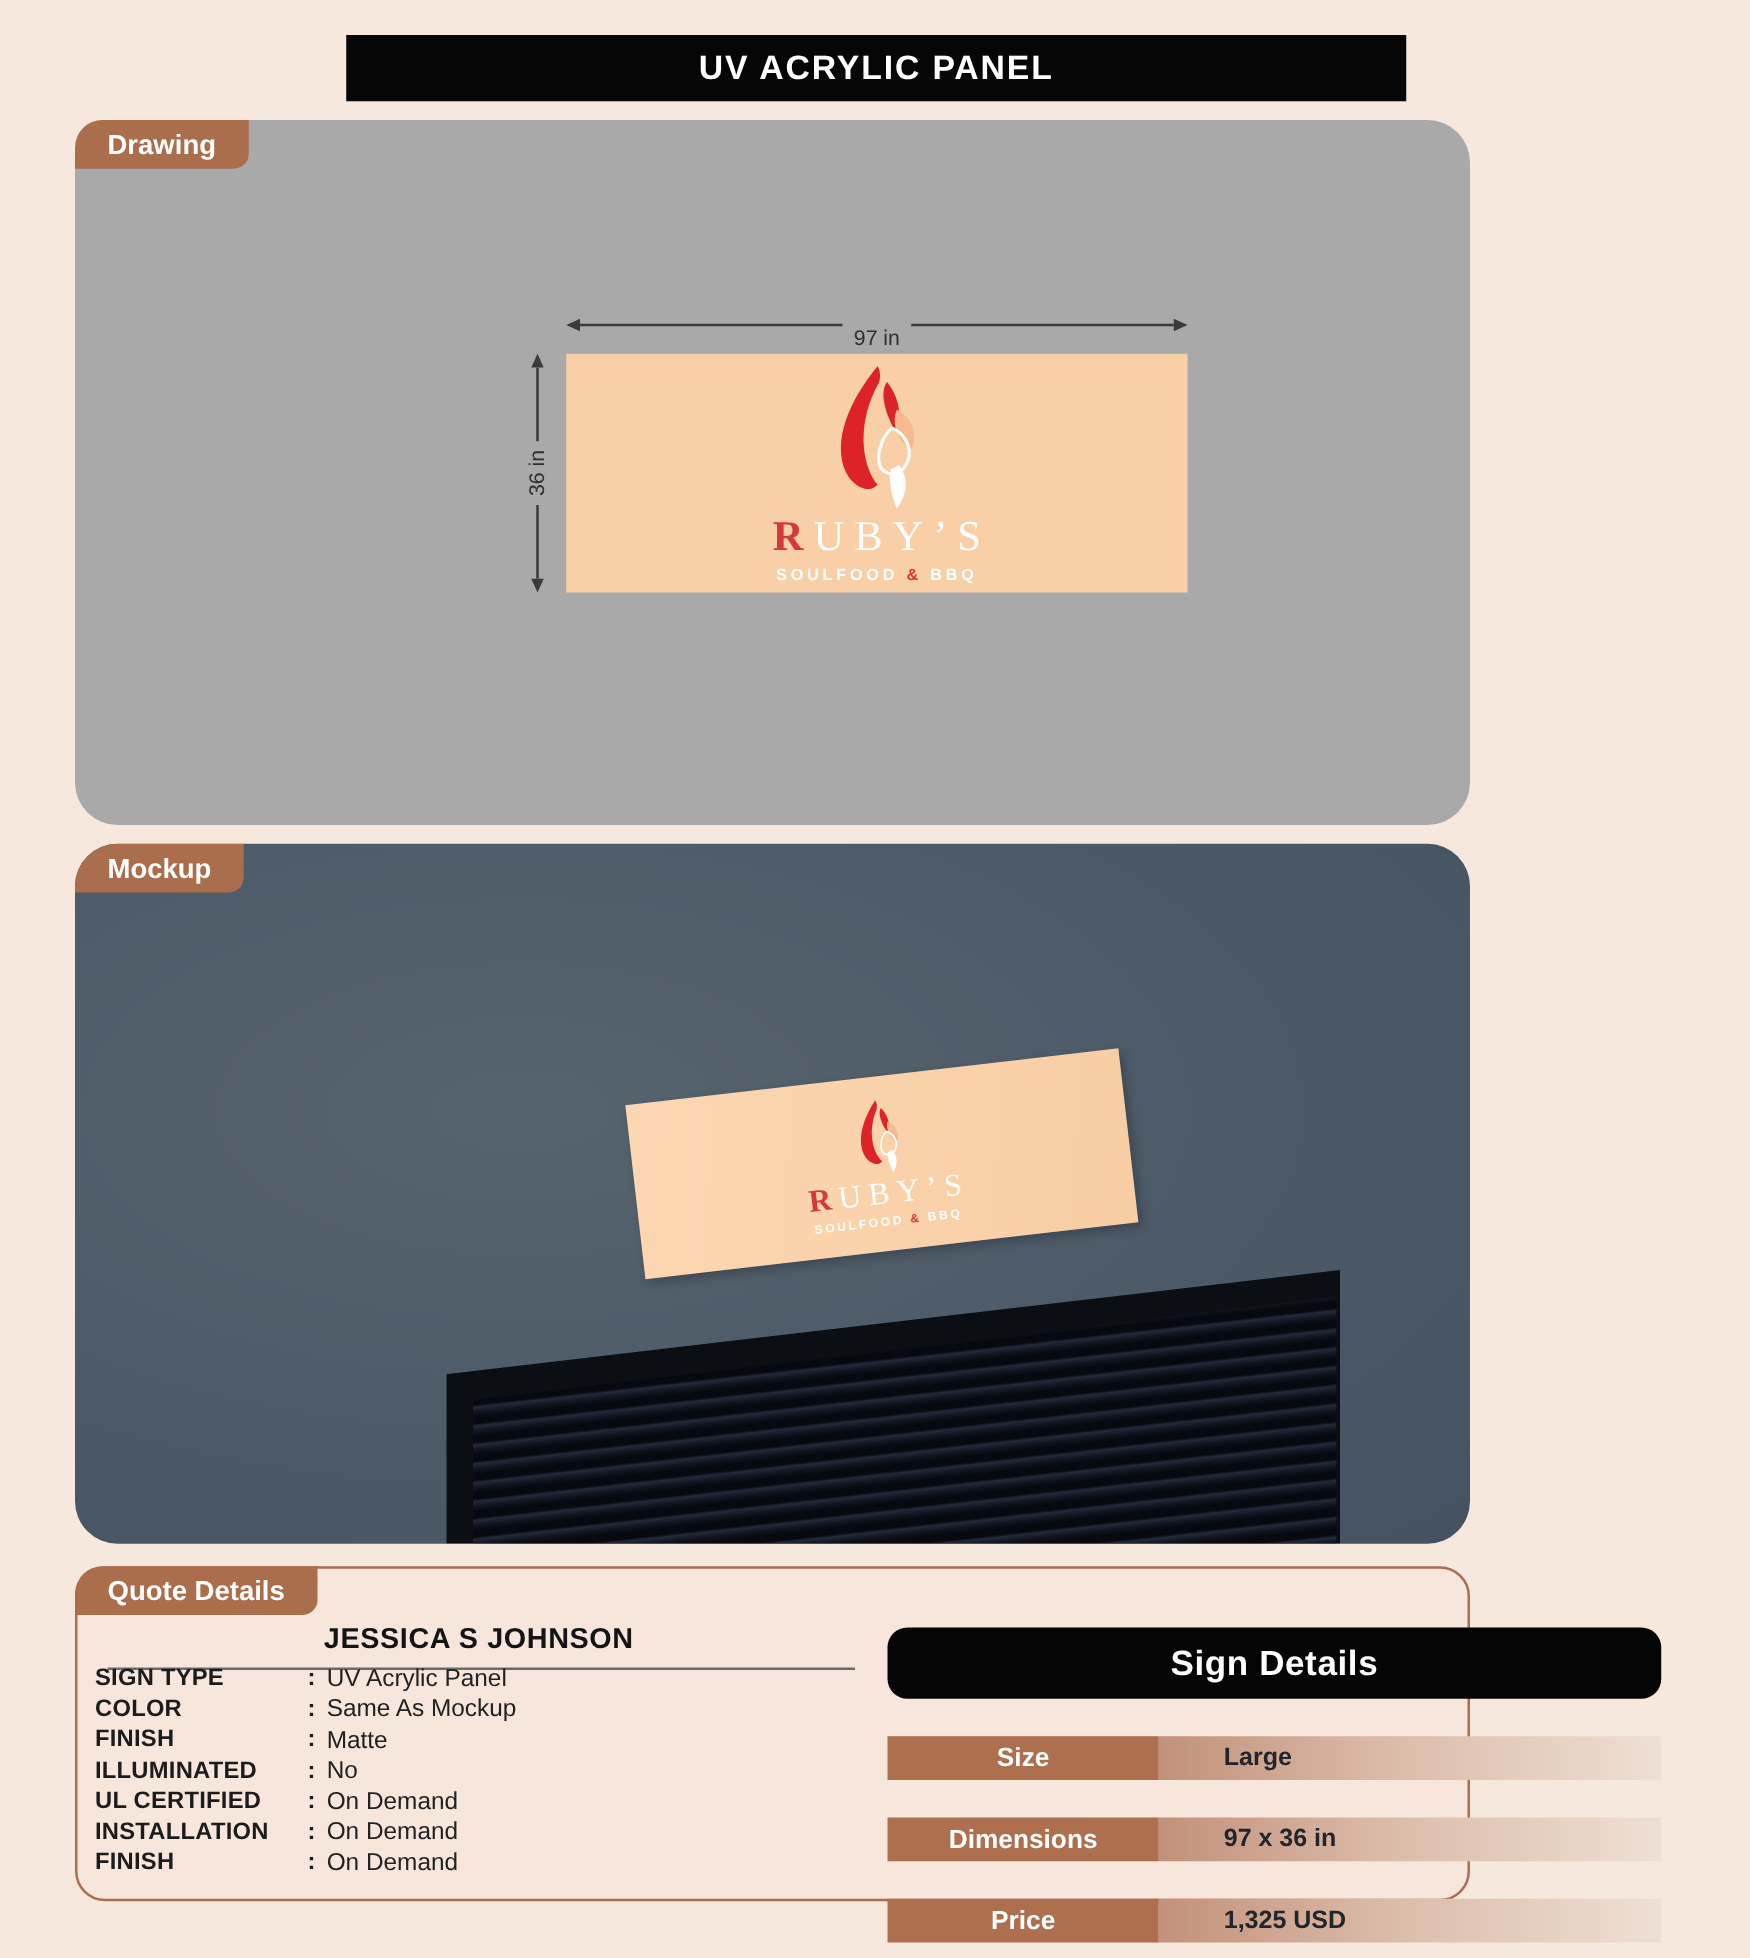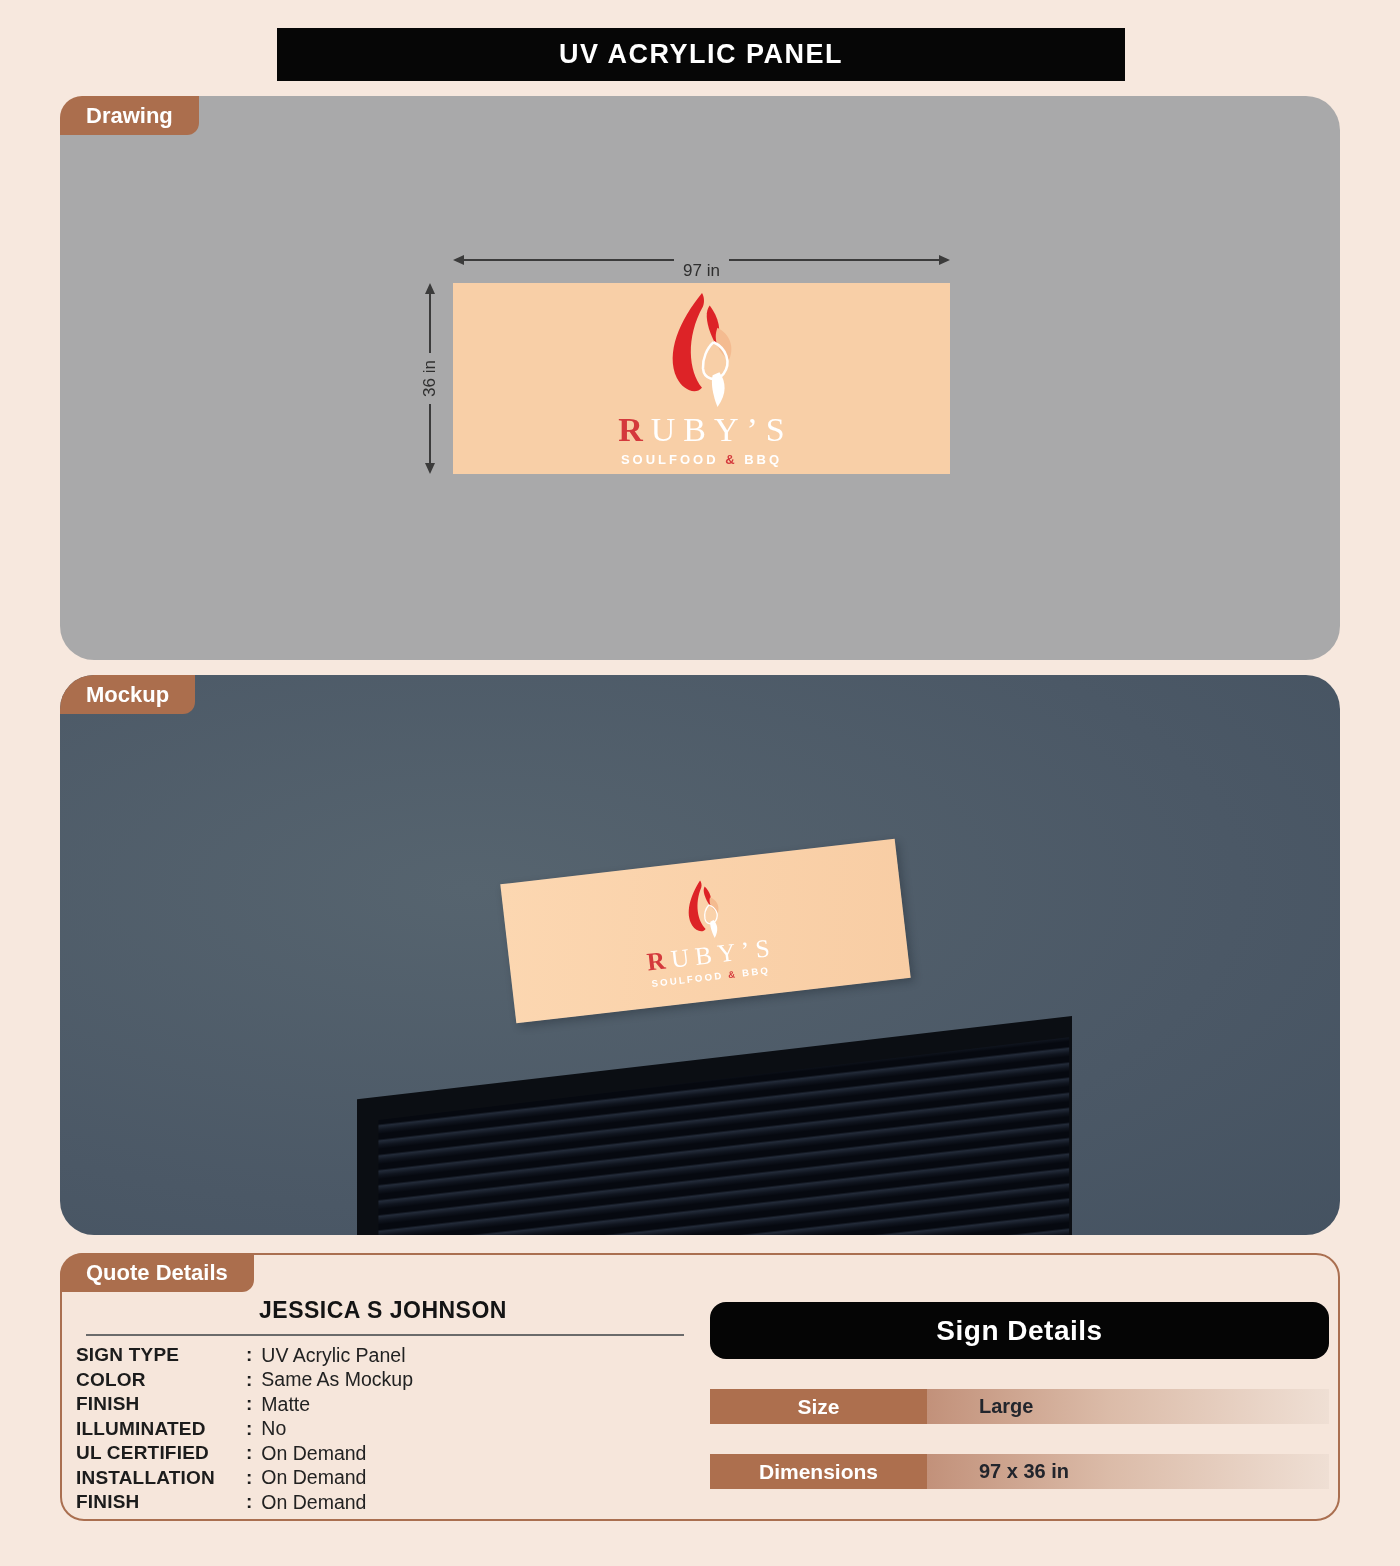--- a/index.html
+++ b/index.html
@@ -6,21 +6,21 @@
   html,body { background:#f7e8de; }
   body { font-family:"Liberation Sans","DejaVu Sans",sans-serif; }
   .page { position:relative; width:1400px; height:1566px; background:#f7e8de; overflow:hidden; }
 
   
   .title-banner { position:absolute; left:277px; top:28px; width:848px; height:53px;
     background:#060606; color:#fff; display:flex; align-items:center; justify-content:center;
     font-size:27px; font-weight:bold; letter-spacing:1.5px; }
 
   
-  .section { position:absolute; left:60px; width:1280px; border-radius:34px; }
+  .section { position:absolute; left:60px; width:1116px; border-radius:34px; }
   .tab { position:absolute; left:0; top:0; height:39px; padding:0 26px; display:flex; align-items:center;
     background:#ab6e4d; color:#fff; font-size:22px; font-weight:bold;
     border-radius:22px 0 12px 0; z-index:5; }
 
   
   .drawing-box { top:96px; height:564px; background:#a9a9aa; }
 
   .dim-h { position:absolute; left:393px; top:153px; width:497px; height:22px;
     display:flex; align-items:center; color:#2f2f2f; font-size:17px; }
   .dim-h .line { flex:1; height:1.8px; background:#3b3b3b; }
@@ -62,21 +62,21 @@
   .vent-stripes { position:absolute; left:-6%; top:-14%; width:115%; height:135%;
     transform:rotate(-6.4deg); transform-origin:60% 40%;
     background:repeating-linear-gradient(180deg, #222a38 0px, #10151f 4px, #060910 8px, #060910 13px, #222a38 15px); }
 
   
   .quote-box { top:1253px; height:268px; background:#f6e6db; border:2px solid #aa6f50; border-radius:24px; }
   .quote-box .tab { left:-2px; top:-2px;text-align:center; }
   .customer-name { position:absolute; left:20px; top:42px; width:602px; text-align:center;
     font-size:23px; font-weight:bold; color:#141414; letter-spacing:0.5px; }
   .name-rule { position:absolute; left:24px; top:79px; width:598px; height:0; border-top:2px solid #6b6b6b; }
-  .quote-rows { position:absolute; left:14px; top:88px; width:620px; }
+  .quote-rows { position:absolute; left:14px; top:76px; width:620px; }
   .quote-row { display:flex; height:24.5px; align-items:center; font-size:19px; color:#1c1c1c; }
   .quote-row .q-label { width:170px; font-weight:bold; letter-spacing:0.2px; }
   .quote-row .q-colon { font-weight:bold; margin-right:9px; }
   .quote-row .q-value { font-size:19.5px; color:#222; }
 
   
   .details-panel { position:absolute; left:648px; top:47px; width:619px; }
   .details-header { height:57px; background:#050505; border-radius:16px; color:#fff;
     display:flex; align-items:center; justify-content:center; font-size:28px; font-weight:bold; letter-spacing:0.5px; }
   .detail-row { display:flex; height:35px; margin-top:30px; }
@@ -220,16 +220,20 @@
         <span>Sign Details</span>
       </div>
       <div class="detail-row">
         <div class="detail-label">Size</div>
         <div class="detail-value">Large</div>
       </div>
       <div class="detail-row">
         <div class="detail-label">Dimensions</div>
         <div class="detail-value">97 x 36 in</div>
       </div>
+      <div class="detail-row">
+        <div class="detail-label">Price</div>
+        <div class="detail-value">1,325 USD</div>
+      </div>
     </div>
   </div>
 
 </div>
 
 </body></html>

